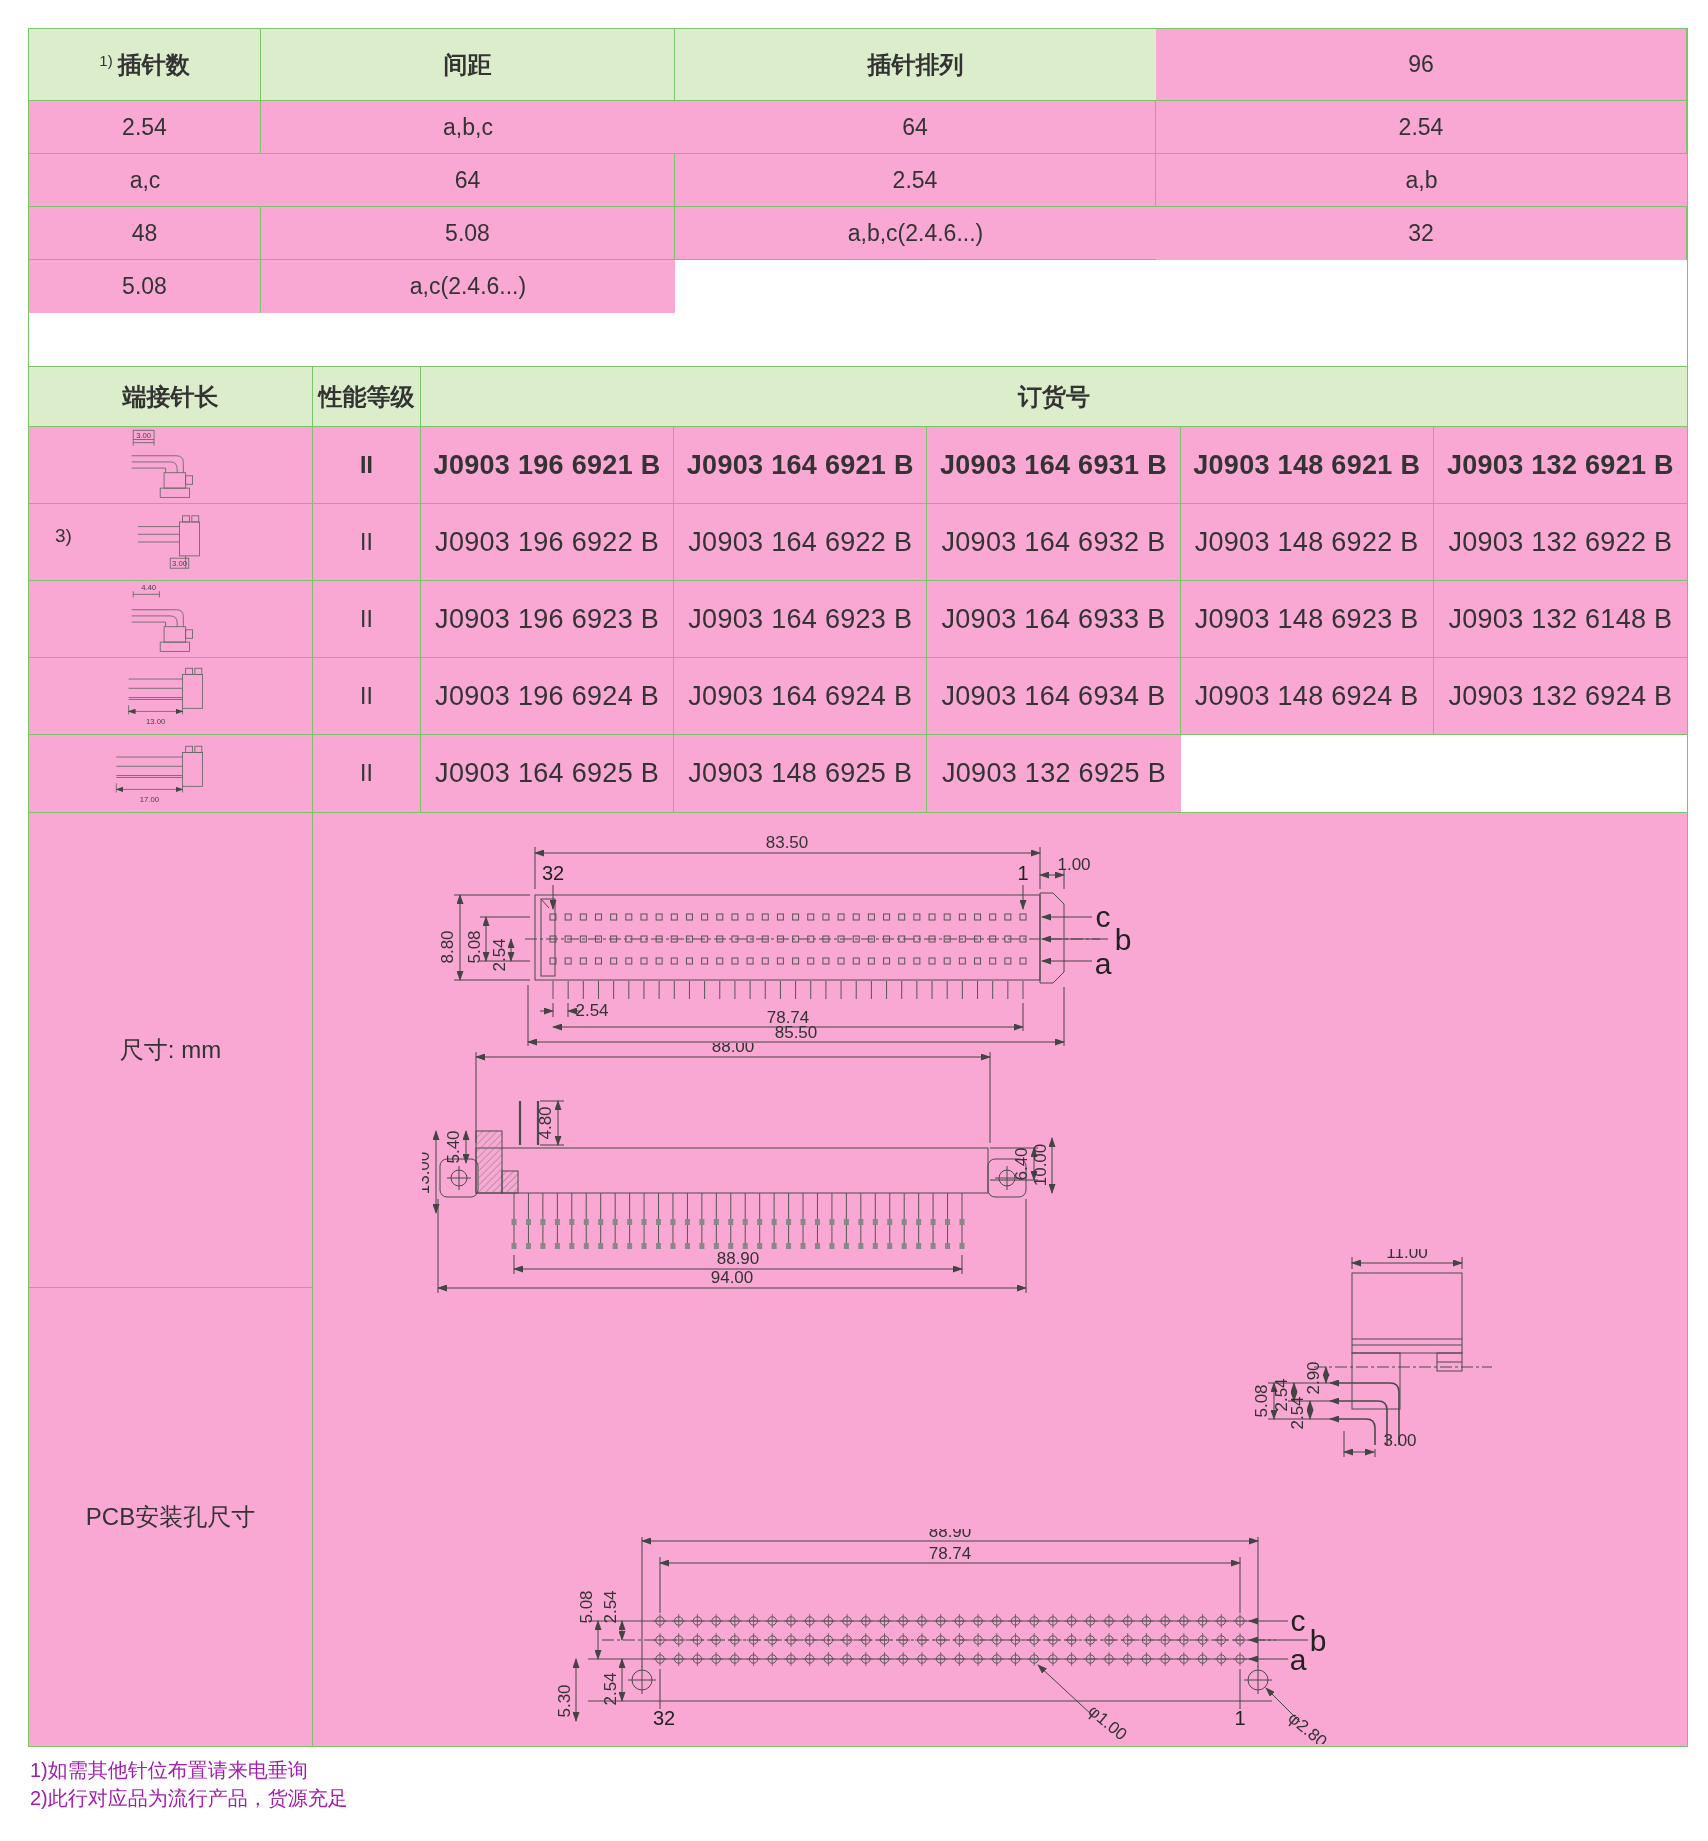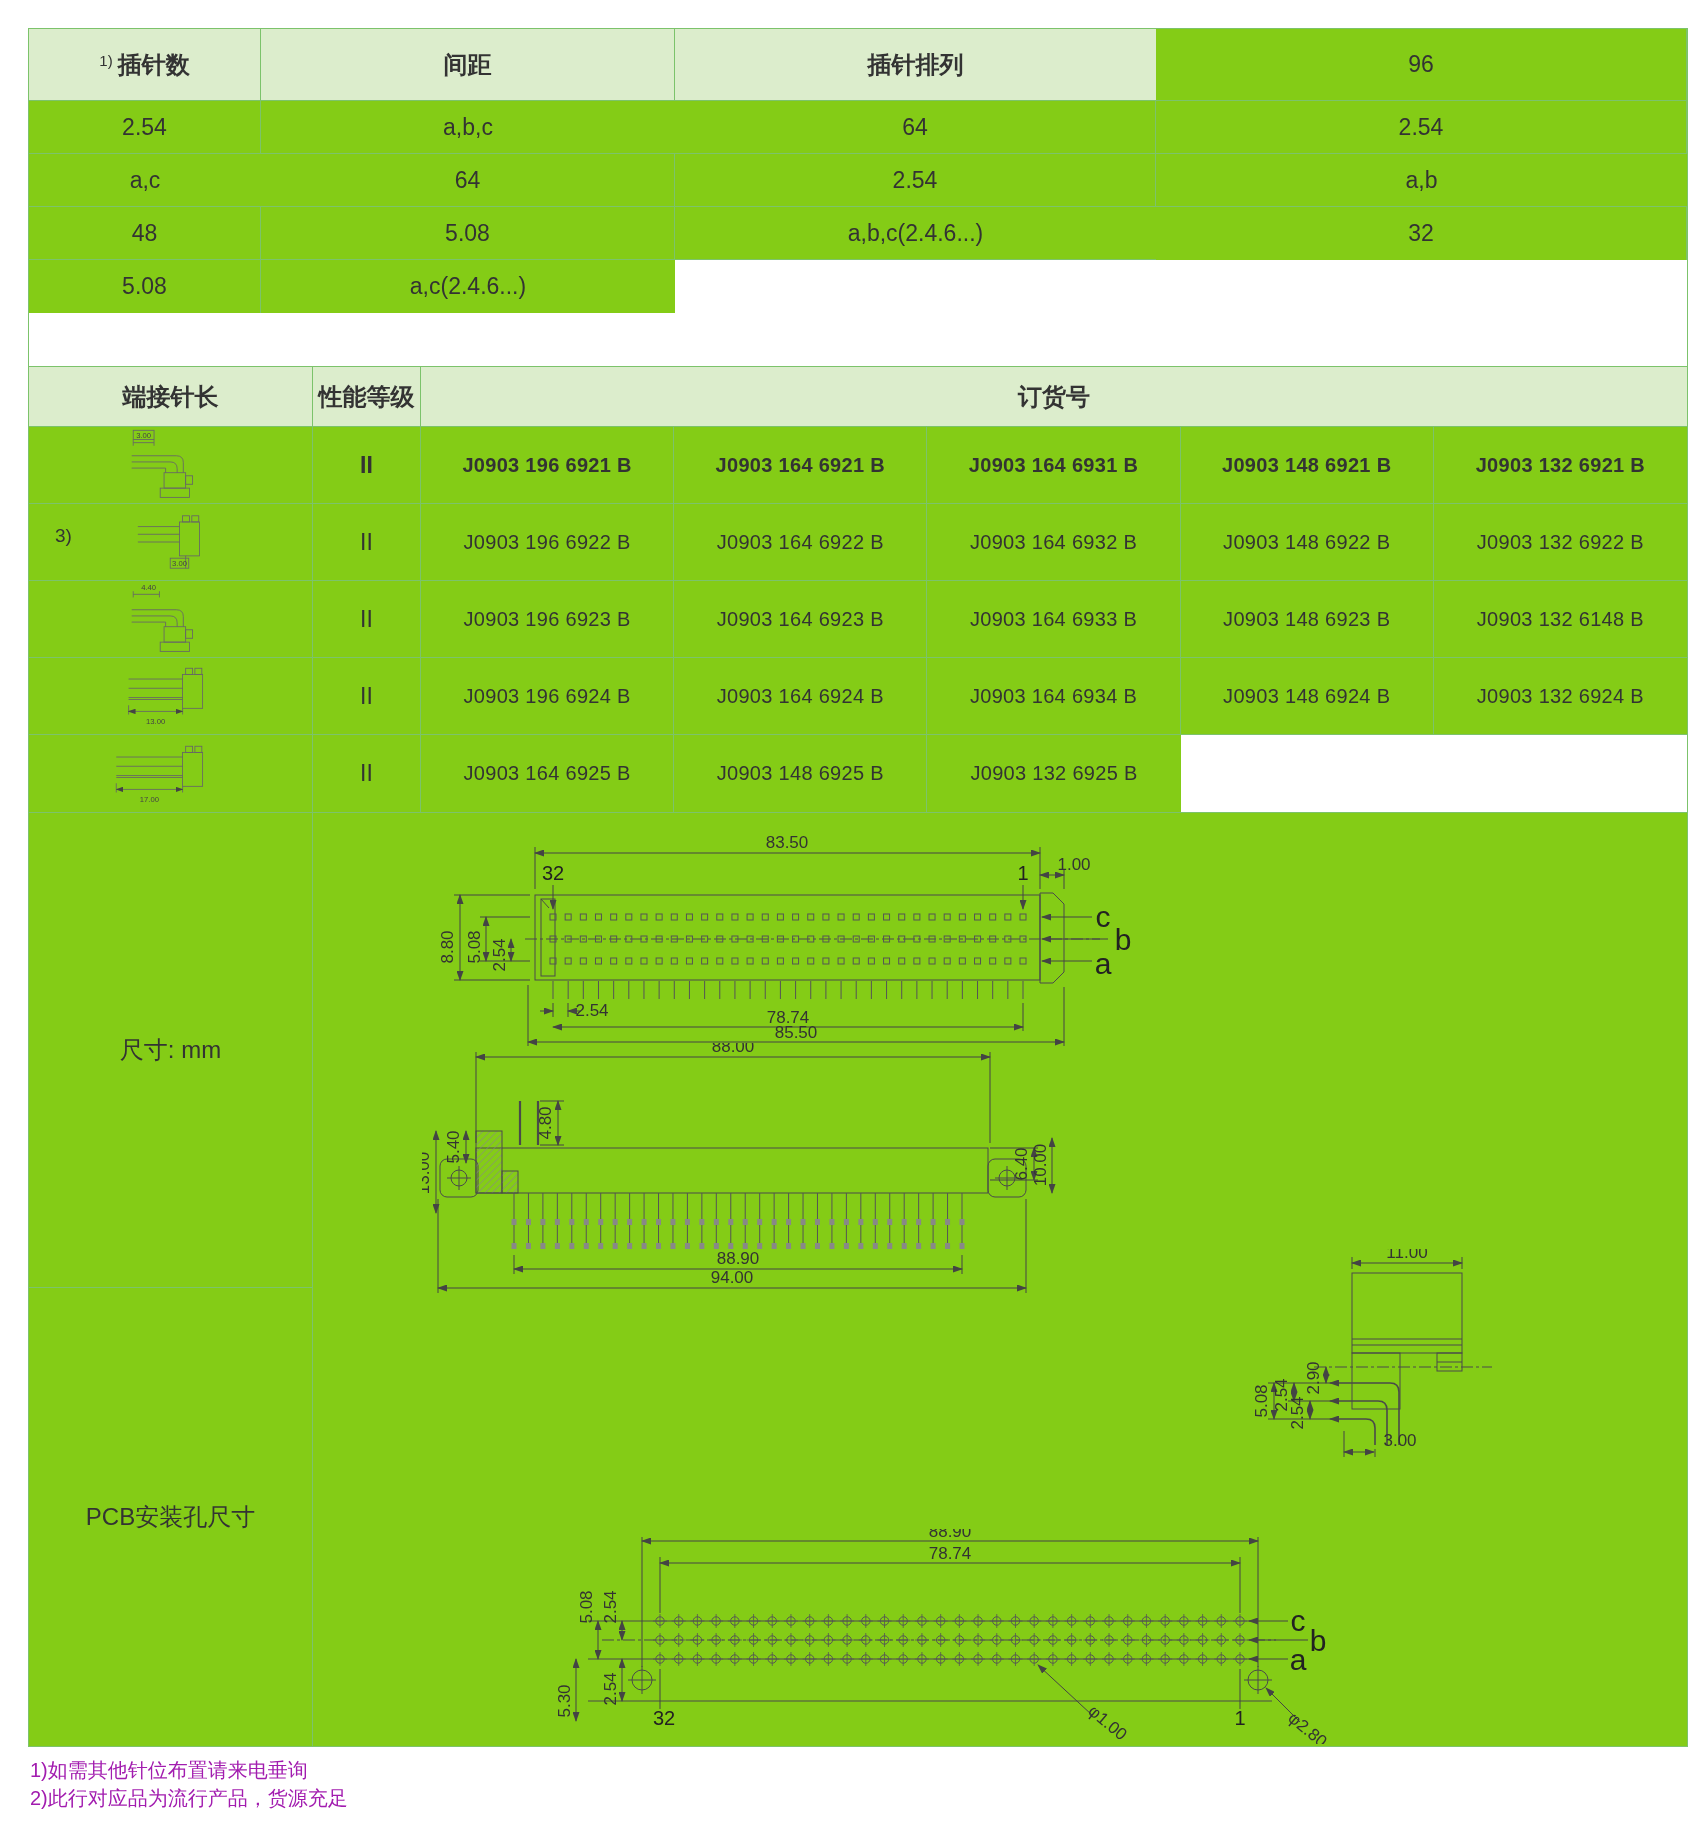--- a/index.html
+++ b/index.html
@@ -13,27 +13,27 @@
     font-family:"Liberation Sans",sans-serif;color:var(--tx);
   }
   .wrap{position:absolute;left:28px;top:28px;width:1660px;}
   .grid{display:grid;border:1.5px solid var(--g);box-sizing:border-box;background:#fff;}
   .t1{grid-template-columns:232px 414px 481px 1fr;grid-template-rows:72px repeat(5,53px);}
   .t2{grid-template-columns:284px 108px repeat(5,1fr);grid-template-rows:60px repeat(5,77px);border-top:none;}
   .t3{grid-template-columns:284px 1fr;grid-template-rows:475px 458px;border-top:none;}
   .c{
     display:flex;align-items:center;justify-content:center;
     border-right:1.5px solid var(--g);border-bottom:1.5px solid var(--g);
-    box-sizing:border-box;position:relative;background:#84cc16;
+    box-sizing:border-box;position:relative;background:#f9a8d4;
   }
   .noR{border-right:none;}
   .noB{border-bottom:none;}
   .hd{background:var(--hbg);font-weight:bold;font-size:24px;}
   .val{font-size:23px;}
-  .ord{font-size:20px;letter-spacing:.3px;white-space:nowrap;}
+  .ord{font-size:27px;letter-spacing:.3px;white-space:nowrap;}
   .b{font-weight:bold;}
   .prod{font-weight:bold;font-size:24px;text-align:center;line-height:1.7;}
   .seclbl{font-size:24px;}
   .fn{font-size:15px;font-weight:normal;margin-right:5px;position:relative;top:-4px;}
   .note3{position:absolute;left:26px;top:42%;transform:translateY(-50%);font-size:19px;}
   .dwg{position:absolute;}
   text{font-family:"Liberation Sans",sans-serif;}
   .dt{font-size:17px;fill:#333;text-anchor:middle;}
   .rl{font-size:30px;fill:#222;text-anchor:middle;}
   .dn{font-size:20px;fill:#222;text-anchor:middle;}

